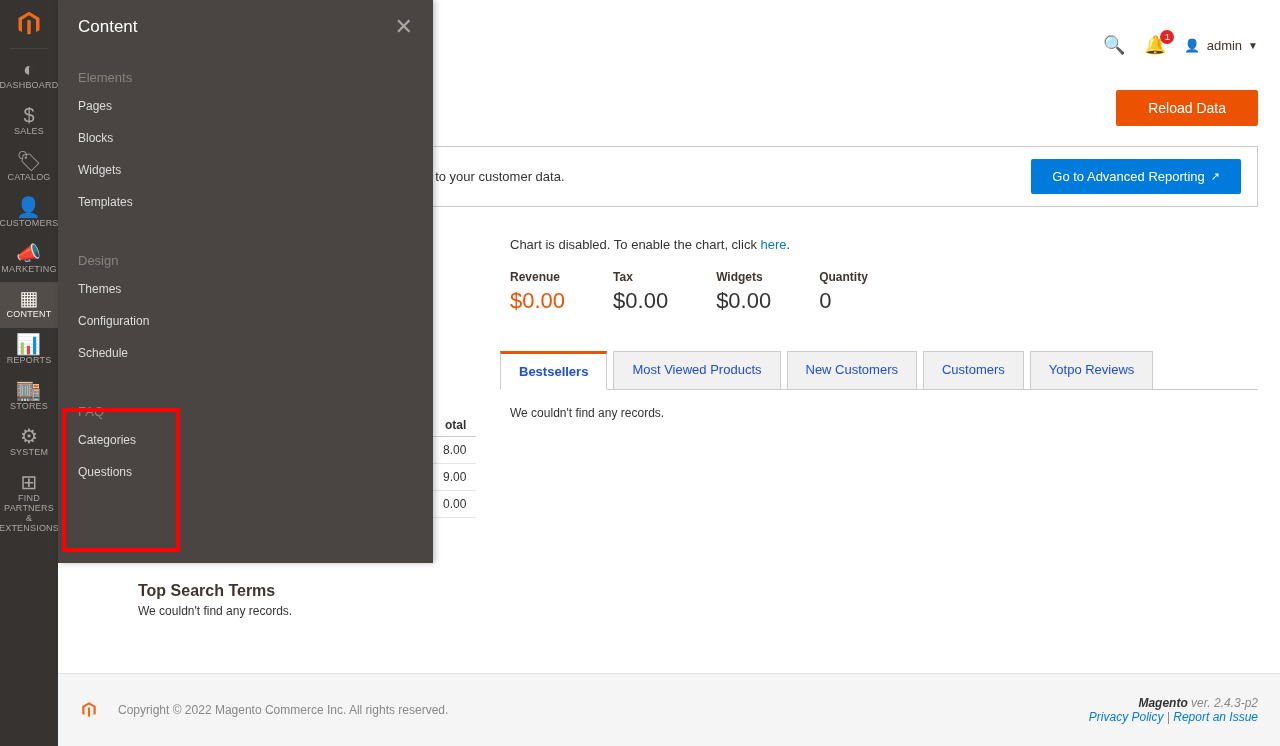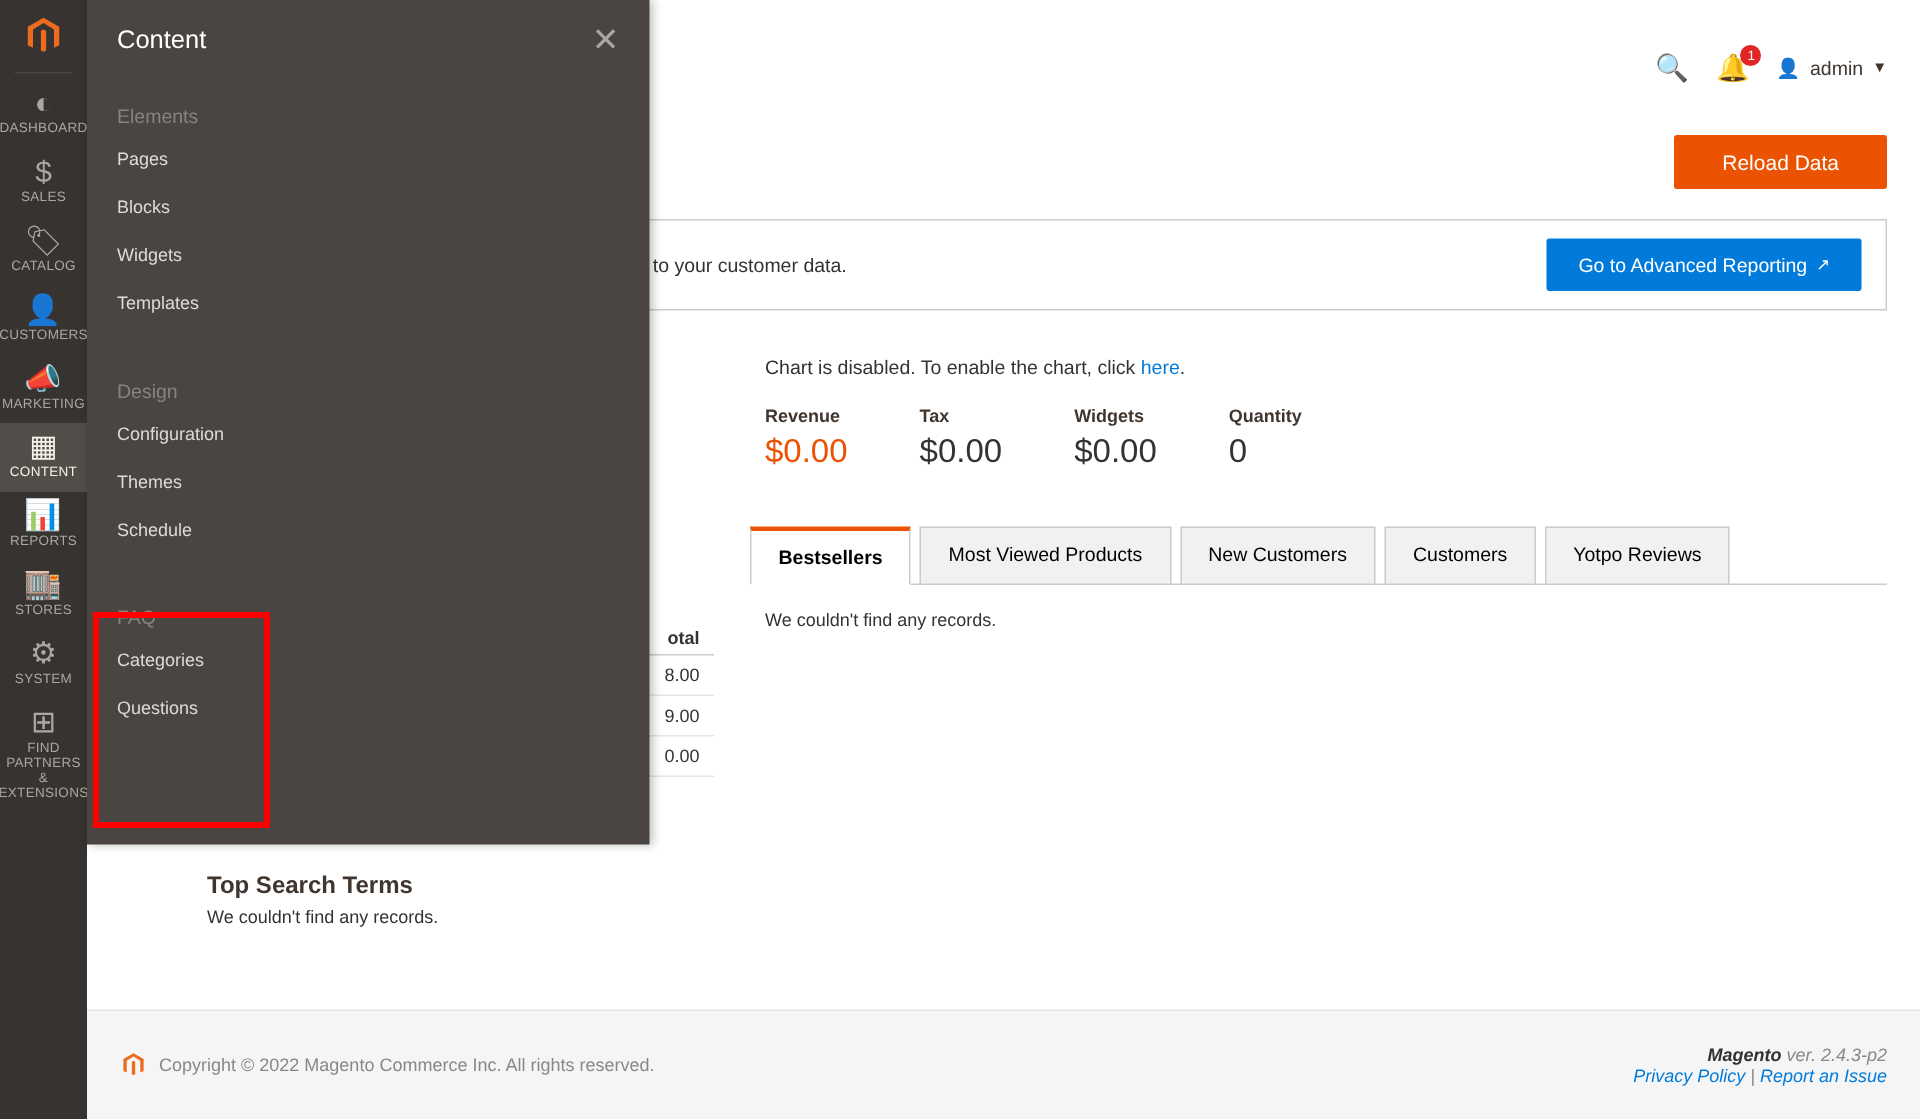--- a/index.html
+++ b/index.html
@@ -46,37 +46,37 @@
 
   .chart-notice { text-align: left; font-size: 13px; color: #333; margin-left: 430px; margin-bottom: 18px; }
   .chart-notice a { color: #007bdb; text-decoration: none; }
 
   .stats-row { display: flex; margin-left: 430px; gap: 48px; margin-bottom: 36px; }
   .stat .slabel { font-size: 12px; color: #41362f; font-weight: 600; margin-bottom: 4px; display:block;}
   .stat .sval { font-size: 22px; color: #333; }
   .stat.revenue .sval { color: #eb5202; }
 
   .tabs-row { display: flex; margin-left: 420px; border-bottom: 1px solid #ccc; }
-  .tab { padding: 10px 18px; font-size: 13px; color: #000000; background: #f1f1f1; border: 1px solid #ccc; margin-right: 6px; cursor: pointer; position: relative; top: 1px; }
+  .tab { padding: 10px 18px; font-size: 13px; color: #1d4ed8; background: #f1f1f1; border: 1px solid #ccc; margin-right: 6px; cursor: pointer; position: relative; top: 1px; }
   .tab.active { background: #fff; border-top: 3px solid #eb5202; border-bottom: 1px solid #fff; font-weight: 600; }
   .tab-body { margin-left: 430px; padding: 16px 0; font-size: 12px; color: #333; }
 
   
   .peek-table { position: absolute; left: 375px; top: 414px; font-size: 12px; color: #333; }
   .peek-table .hdr { font-weight: 600; padding: 4px 10px; text-align: right; display:block; border-bottom:1px solid #ccc;}
   .peek-table .cell { padding: 6px 10px; text-align: right; display:block; border-bottom:1px solid #e5e5e5;}
 
   
   .search-terms { position: absolute; left: 80px; top: 582px; }
   .search-terms h3 { font-size: 16px; font-weight: 600; color: #41362f; margin-bottom: 4px; }
   .search-terms .sub { font-size: 12px; color: #333; }
 
   
   .footer { position: absolute; left: 58px; right: 0; bottom: 0; background: #f5f5f5; border-top: 1px solid #e5e5e5; padding: 22px 22px; display: flex; justify-content: space-between; font-size: 12px; color: #888; }
-  .footer-left { display: flex; align-items: center; gap: 8px; }
+  .footer-left { display: flex; align-items: center; gap: 20px; }
   .footer-left svg { width: 18px; height: 18px; }
   .footer-right { text-align: right; font-style: italic; }
   .footer-right .mag { color: #333; }
   .footer-right a { color: #007bdb; text-decoration: none; }
 </style>
 </head>
 <body>
 
 <div class="rail">
   <div class="rail-logo">
@@ -211,22 +211,22 @@
   </div>
 
   <div class="fly-section-title">Elements</div>
   <span class="fly-link">Pages</span>
   <span class="fly-link">Blocks</span>
   <span class="fly-link">Widgets</span>
   <span class="fly-link">Templates</span>
 
   <div class="fly-gap"></div>
   <div class="fly-section-title">Design</div>
+  <span class="fly-link">Themes</span>
   <span class="fly-link">Configuration</span>
-  <span class="fly-link">Themes</span>
   <span class="fly-link">Schedule</span>
 
   <div class="fly-gap"></div>
   <div class="fly-section-title">FAQ</div>
   <span class="fly-link">Categories</span>
   <span class="fly-link">Questions</span>
 </div>
 
 <div class="highlight-box"></div>
 

